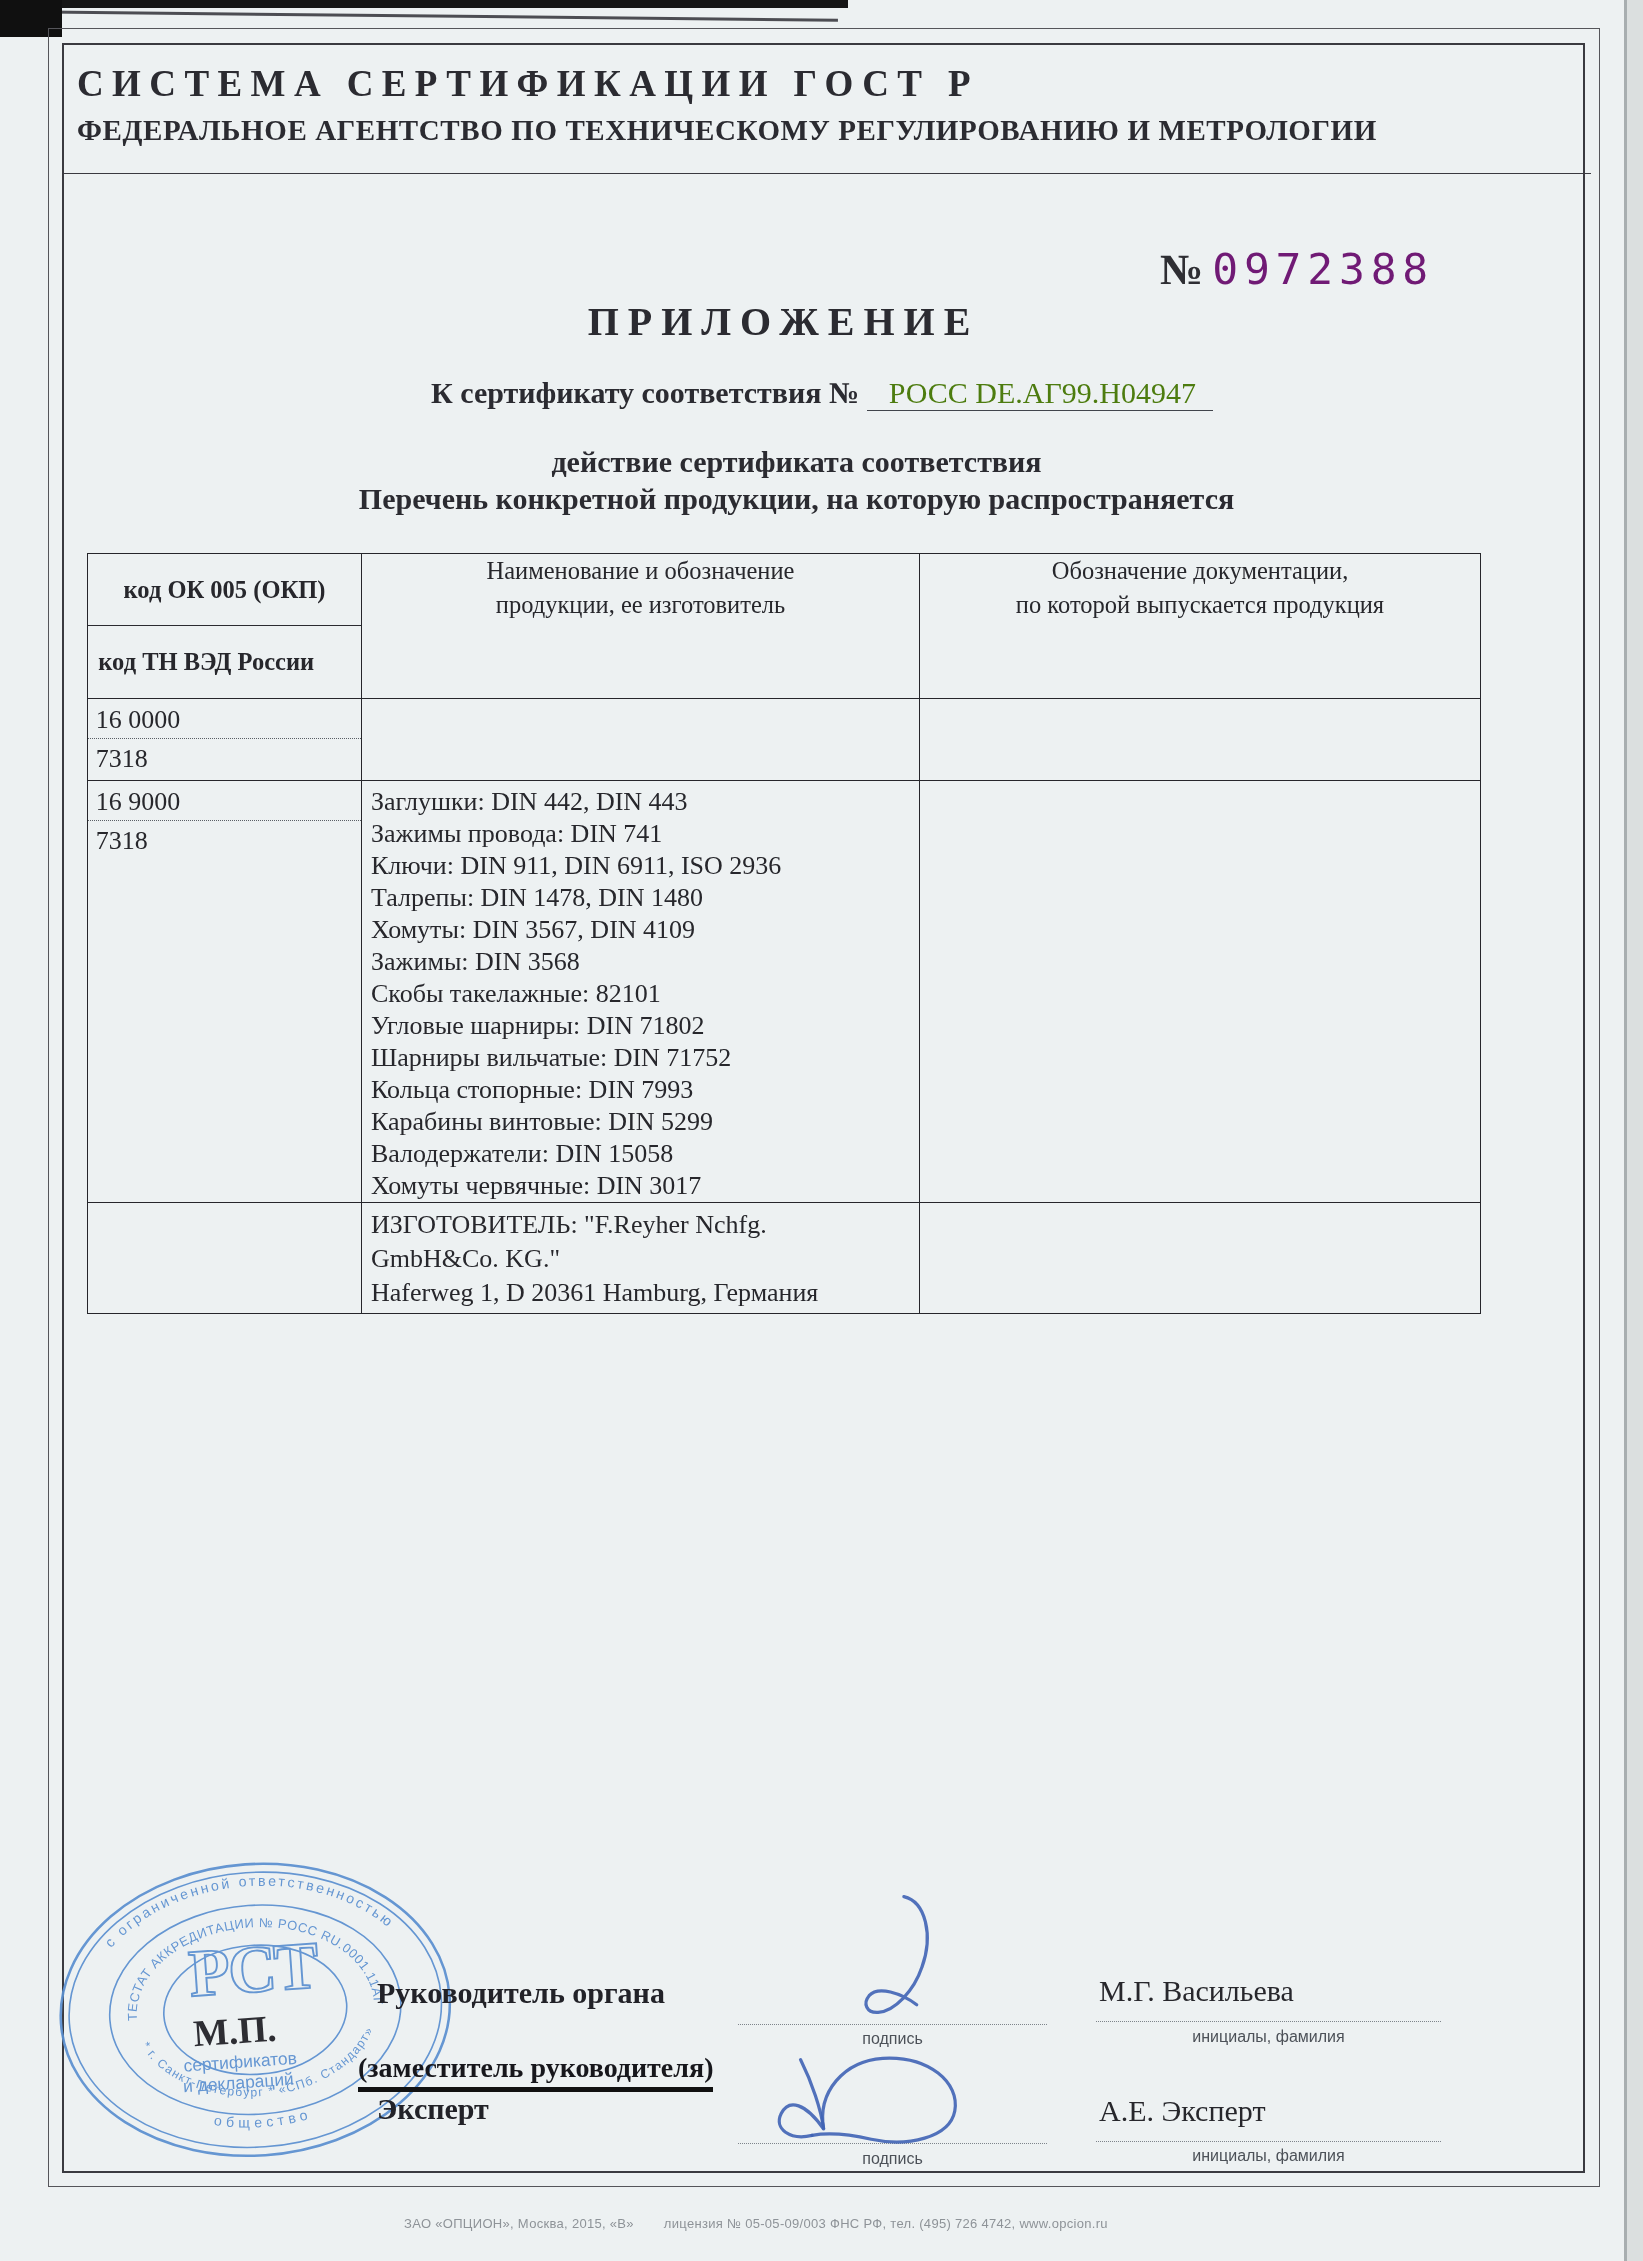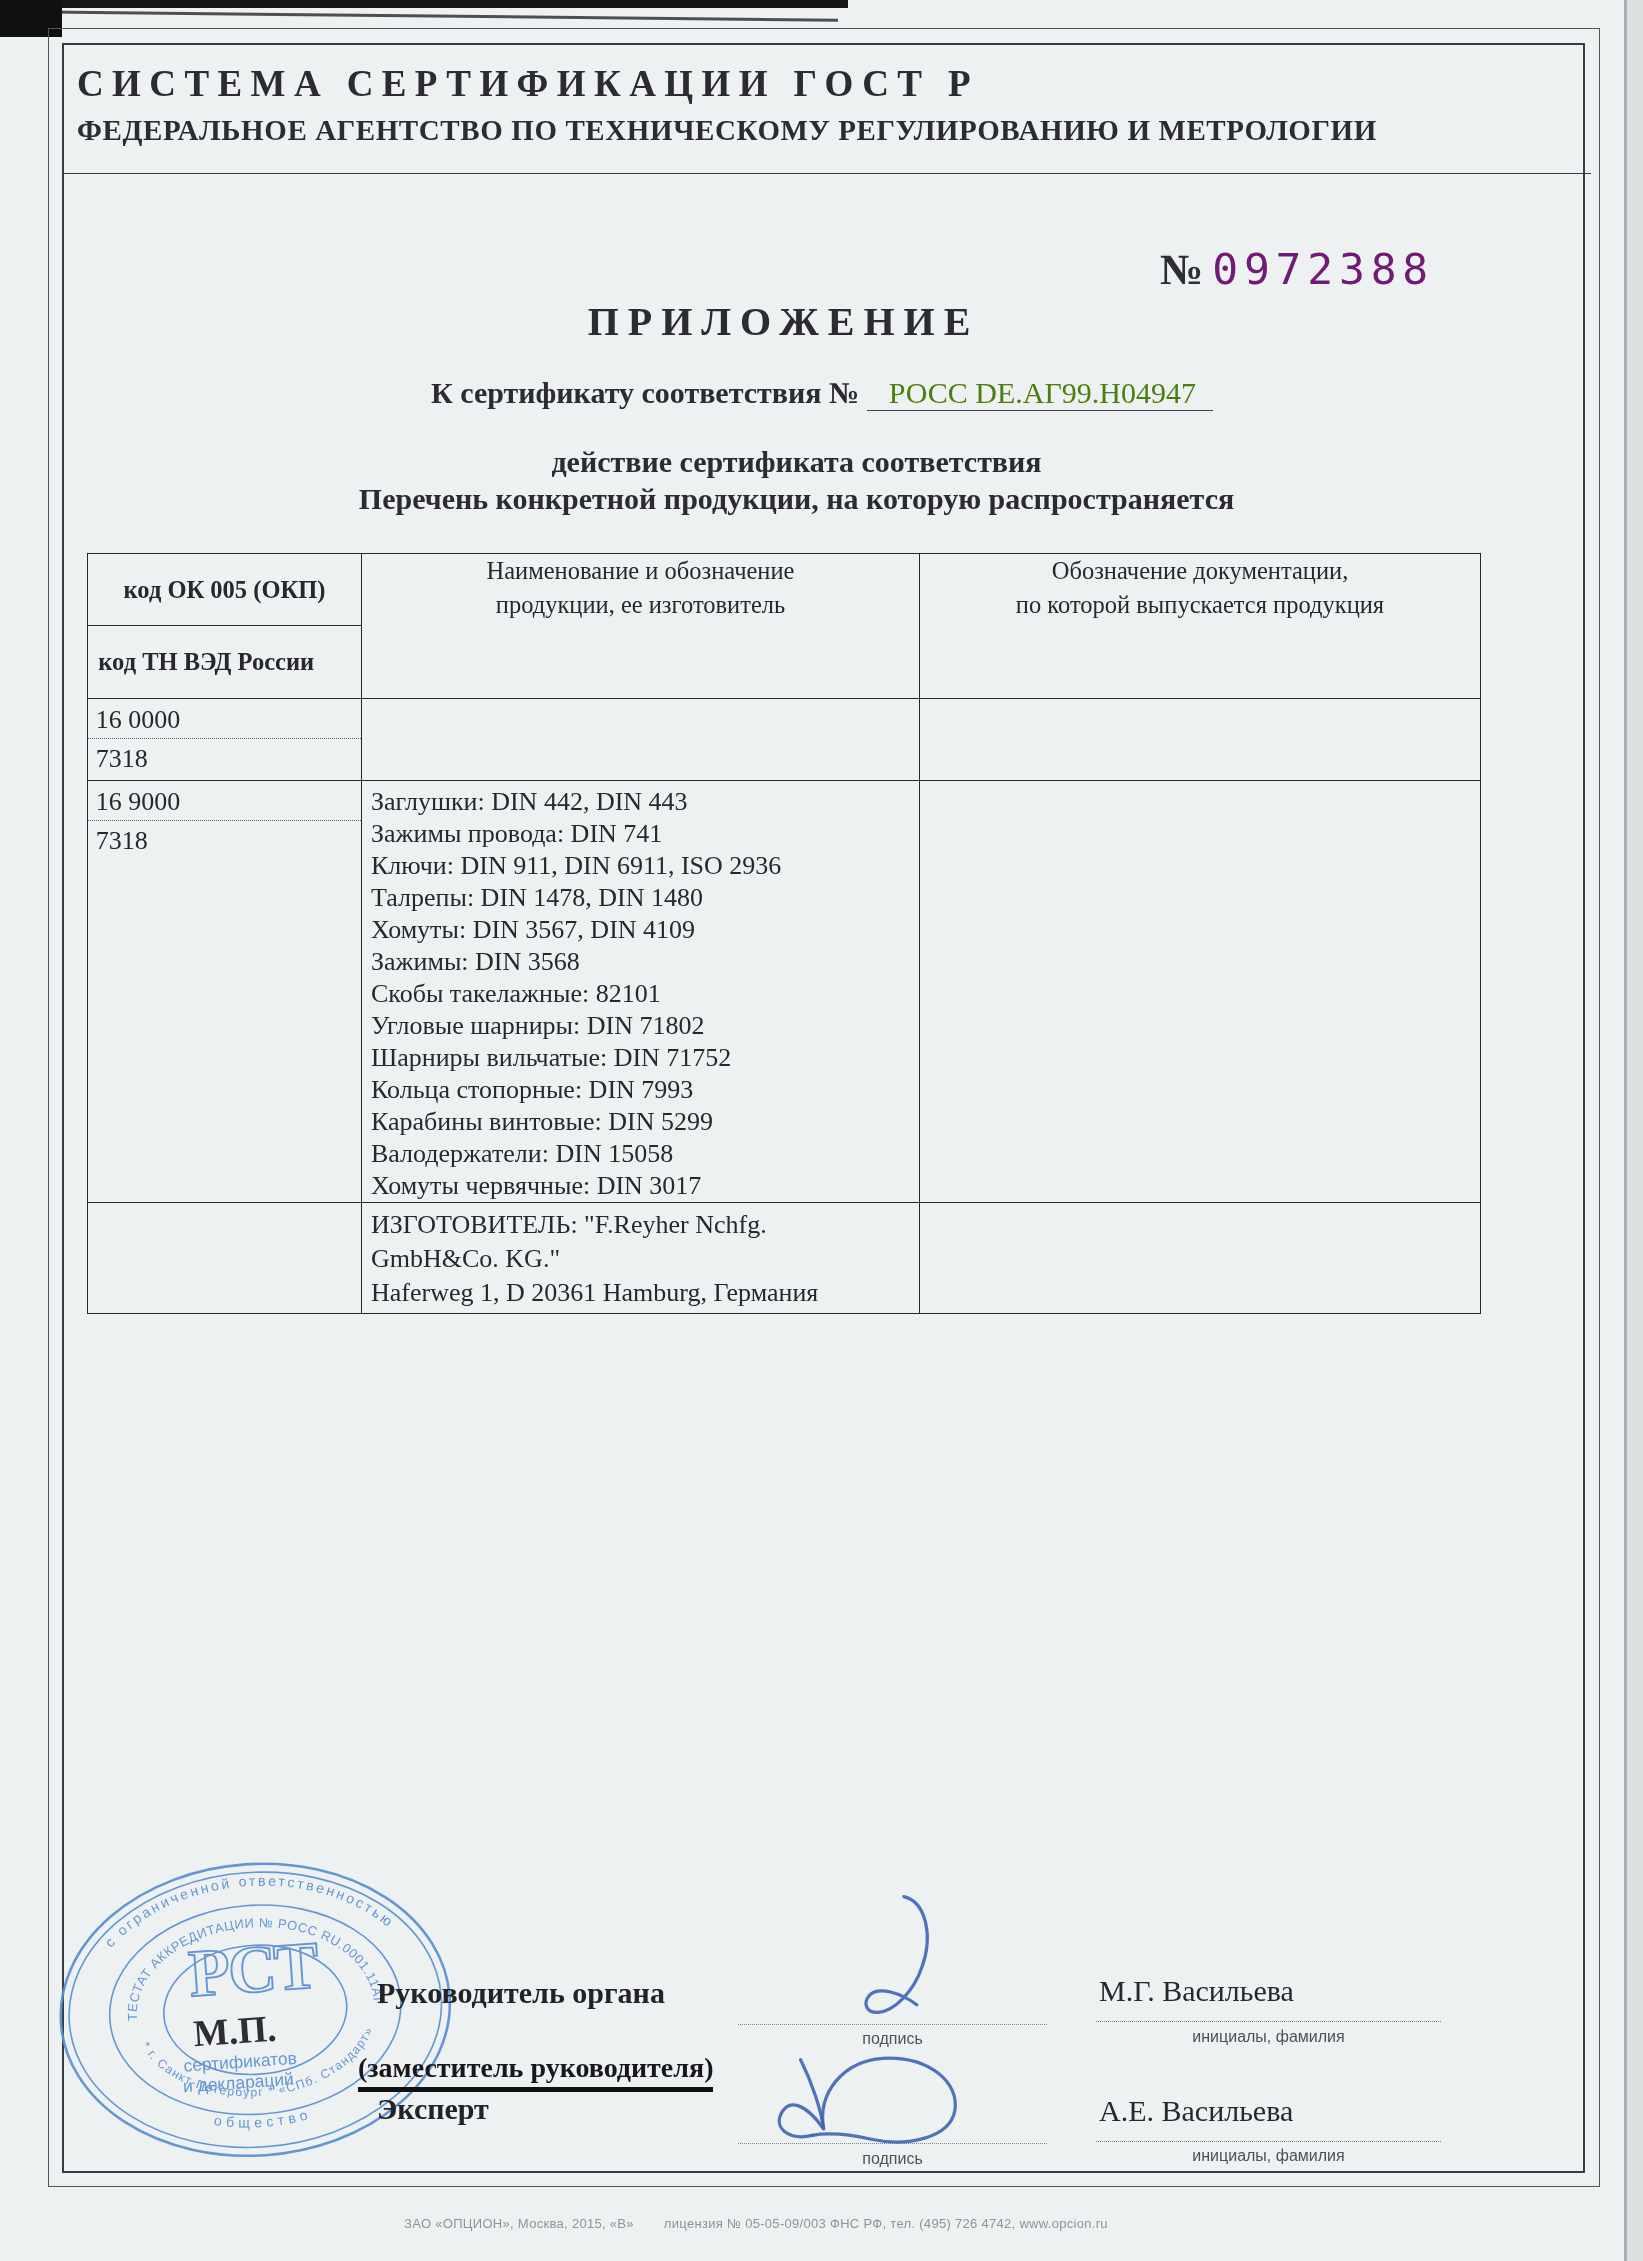--- a/index.html
+++ b/index.html
@@ -216,21 +216,21 @@
 <div class="abs role2">Эксперт</div>
 
 <div class="abs sigline sigline1"></div>
 <div class="abs caption cap-sig1">подпись</div>
 <div class="abs name1">М.Г. Васильева</div>
 <div class="abs sigline nameline1"></div>
 <div class="abs caption cap-name1">инициалы, фамилия</div>
 
 <div class="abs sigline sigline2"></div>
 <div class="abs caption cap-sig2">подпись</div>
-<div class="abs name2">А.Е. Васильева</div>
+<div class="abs name2">А.Е. Эксперт</div>
 <div class="abs sigline nameline2"></div>
 <div class="abs caption cap-name2">инициалы, фамилия</div>
 
 <svg class="abs sig1svg" viewBox="0 0 620 230" xmlns="http://www.w3.org/2000/svg">
   <path class="ink" d="M 302 18 C 336 26 348 78 330 128 C 318 164 288 196 262 198 C 244 199 238 184 248 172 C 262 156 298 168 322 186"></path>
 </svg>
 <svg class="abs sig2svg" viewBox="0 0 520 210" xmlns="http://www.w3.org/2000/svg">
   <path class="ink" d="M 92 60 C 110 96 124 138 128 168 C 100 128 74 120 62 144 C 50 168 76 186 110 178"></path>
   <path class="ink" d="M 128 168 C 118 110 160 62 220 58 C 292 54 340 96 332 140 C 324 182 258 196 202 184 C 158 174 132 174 110 178"></path>
 </svg>

